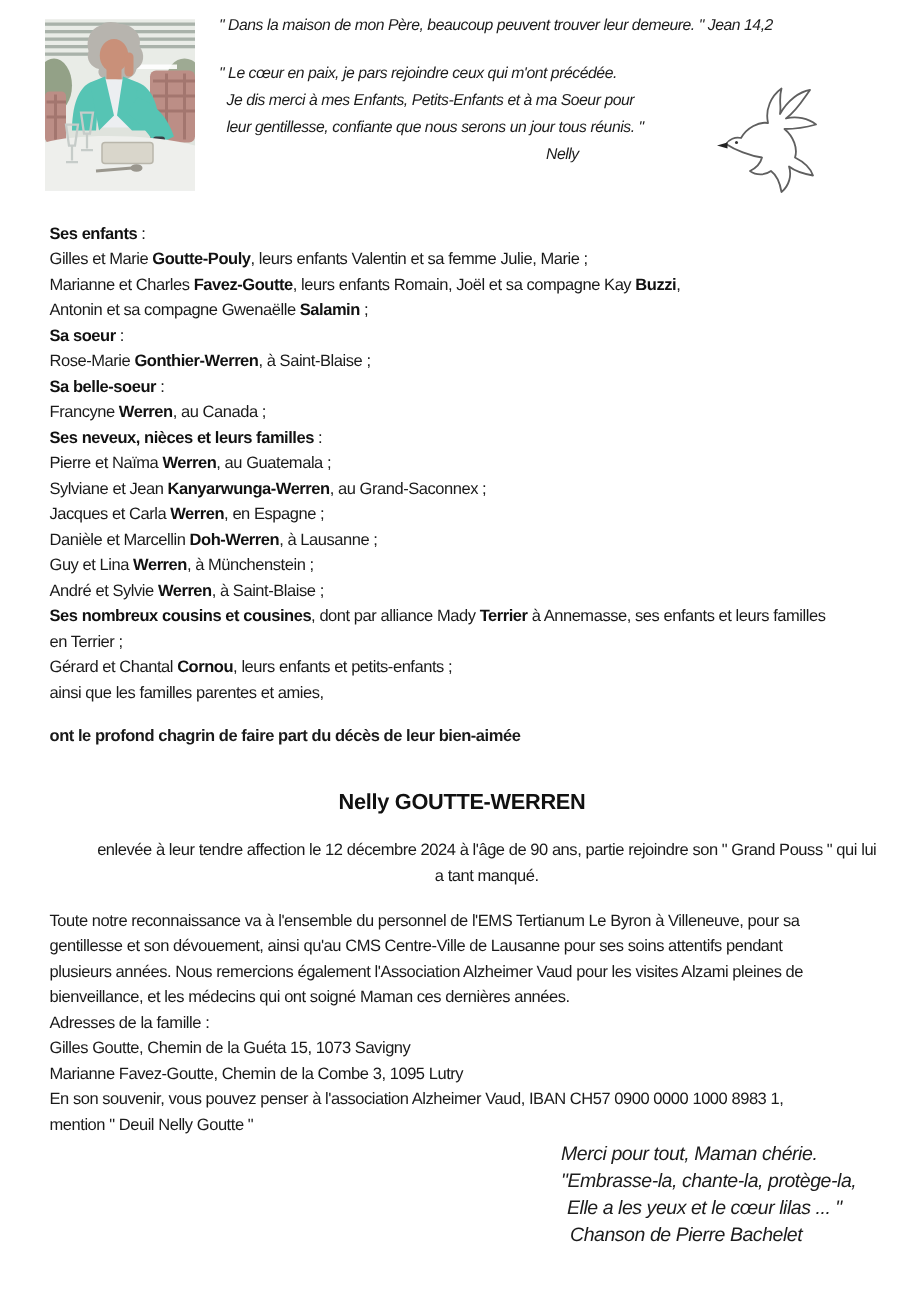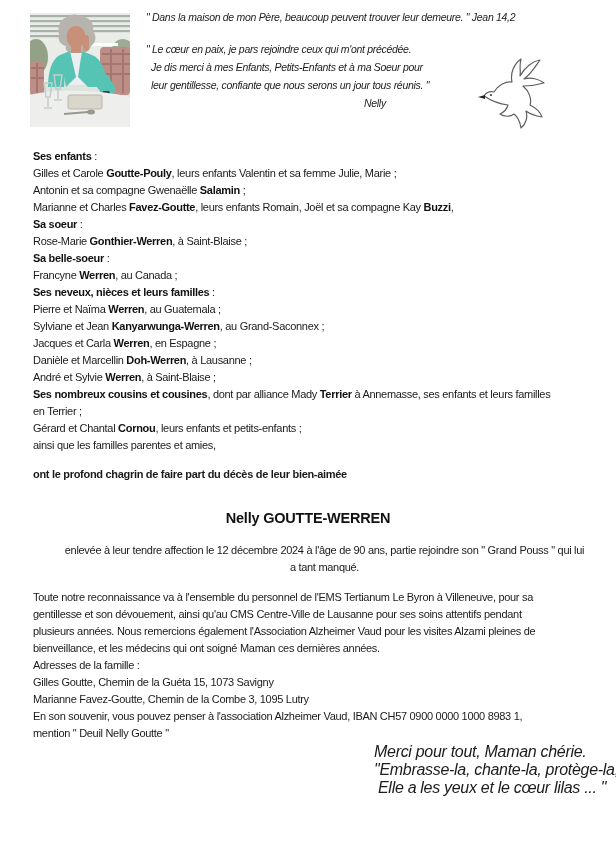--- a/index.html
+++ b/index.html
@@ -35,21 +35,21 @@
   .family .line, .para .line{white-space:nowrap;}
   .b{font-weight:bold;color:#111;margin-top:12px;}
   .announcement{margin:12px 0 0 33px;white-space:nowrap;font-weight:bold;}
   .deceased-name{
     margin-top:25px;text-align:center;font-weight:bold;color:#111;
     font-size:14.5px;line-height:20px;letter-spacing:-0.2px;
   }
   .death{margin:14px 0 0 33px;text-align:center;}
   .ceremony{margin:13px 0 0 33px;}
   .closing{
-    margin:1px 0 0 374px;font-style:italic;font-size:16px;line-height:18px;
+    margin:1px 0 0 374px;font-style:italic;font-size:13px;line-height:18px;
     letter-spacing:-0.3px;color:#1c1c1c;
   }
   .closing .line{white-space:nowrap;}
   .closing .line:nth-child(3){padding-left:4px;}
   .closing .line:nth-child(4){padding-left:6px;}
 </style>
 </head>
 <body>
 
 <div class="page">
@@ -139,32 +139,33 @@
         <path d="M8 43 C10 40 14 38 18 39 C22 32 30 28 36 29 C34 20 38 11 45 6 C43 13 45 18 44 23 C49 14 57 8 64 7 C59 14 55 21 48 26 C55 24 63 26 68 30 C61 32 53 33 47 33 C53 38 56 46 54 52 C58 54 64 58 66 64 C60 63 54 61 50 58 C52 64 50 71 45 75 C44 69 42 64 38 61 C34 64 28 64 24 61 C28 59 31 56 32 52 C24 51 14 47 8 43 Z" stroke-width="1.2" stroke-linejoin="round" fill="#ffffff" stroke="#5f5f5f"></path>
         <path d="M9 42 L2 44 L9 46 Z" fill="#222222"></path>
         <circle cx="15" cy="42" r="1" fill="#333333"></circle>
       </svg>
     </div>
   </div>
 
   <div class="content">
     <div class="family">
         <div class="line"><span class="b">Ses enfants</span><span> :</span></div>
-        <div class="line"><span>Gilles et Carole </span><span class="b">Goutte-Pouly</span><span>, leurs enfants Valentin et sa femme Julie, Marie ;</span></div>
+        <div class="line"><span>Gilles et Marie </span><span class="b">Goutte-Pouly</span><span>, leurs enfants Valentin et sa femme Julie, Marie ;</span></div>
+        <div class="line"><span>Marianne et Charles </span><span class="b">Favez-Goutte</span><span>, leurs enfants Romain, Joël et sa compagne Kay </span><span class="b">Buzzi</span><span>,</span></div>
         <div class="line"><span>Antonin et sa compagne Gwenaëlle </span><span class="b">Salamin</span><span> ;</span></div>
-        <div class="line"><span>Marianne et Charles </span><span class="b">Favez-Goutte</span><span>, leurs enfants Romain, Joël et sa compagne Kay </span><span class="b">Buzzi</span><span>,</span></div>
         <div class="line"><span class="b">Sa soeur</span><span> :</span></div>
         <div class="line"><span>Rose-Marie </span><span class="b">Gonthier-Werren</span><span>, à Saint-Blaise ;</span></div>
         <div class="line"><span class="b">Sa belle-soeur</span><span> :</span></div>
         <div class="line"><span>Francyne </span><span class="b">Werren</span><span>, au Canada ;</span></div>
         <div class="line"><span class="b">Ses neveux, nièces et leurs familles</span><span> :</span></div>
         <div class="line"><span>Pierre et Naïma </span><span class="b">Werren</span><span>, au Guatemala ;</span></div>
         <div class="line"><span>Sylviane et Jean </span><span class="b">Kanyarwunga-Werren</span><span>, au Grand-Saconnex ;</span></div>
         <div class="line"><span>Jacques et Carla </span><span class="b">Werren</span><span>, en Espagne ;</span></div>
         <div class="line"><span>Danièle et Marcellin </span><span class="b">Doh-Werren</span><span>, à Lausanne ;</span></div>
+        <div class="line"><span>Guy et Lina </span><span class="b">Werren</span><span>, à Münchenstein ;</span></div>
         <div class="line"><span>André et Sylvie </span><span class="b">Werren</span><span>, à Saint-Blaise ;</span></div>
         <div class="line"><span class="b">Ses nombreux cousins et cousines</span><span>, dont par alliance Mady </span><span class="b">Terrier</span><span> à Annemasse, ses enfants et leurs familles</span></div>
         <div class="line"><span>en Terrier ;</span></div>
         <div class="line"><span>Gérard et Chantal </span><span class="b">Cornou</span><span>, leurs enfants et petits-enfants ;</span></div>
         <div class="line"><span>ainsi que les familles parentes et amies,</span></div>
       </div>
 
     <div class="announcement">ont le profond chagrin de faire part du décès de leur bien-aimée</div>
 
     <div class="deceased-name">Nelly GOUTTE-WERREN</div>
@@ -183,16 +184,17 @@
         <div class="line">Gilles Goutte, Chemin de la Guéta 15, 1073 Savigny</div>
         <div class="line">Marianne Favez-Goutte, Chemin de la Combe 3, 1095 Lutry</div>
         <div class="line">En son souvenir, vous pouvez penser à l'association Alzheimer Vaud, IBAN CH57 0900 0000 1000 8983 1,</div>
         <div class="line">mention " Deuil Nelly Goutte "</div>
       </div>
 
     <div class="closing">
         <div class="line">Merci pour tout, Maman chérie.</div>
         <div class="line">"Embrasse-la, chante-la, protège-la,</div>
         <div class="line">Elle a les yeux et le cœur lilas ... "</div>
+        <div class="line">Chanson de Pierre Bachelet</div>
       </div>
   </div>
 
 </div>
 
 </body></html>

